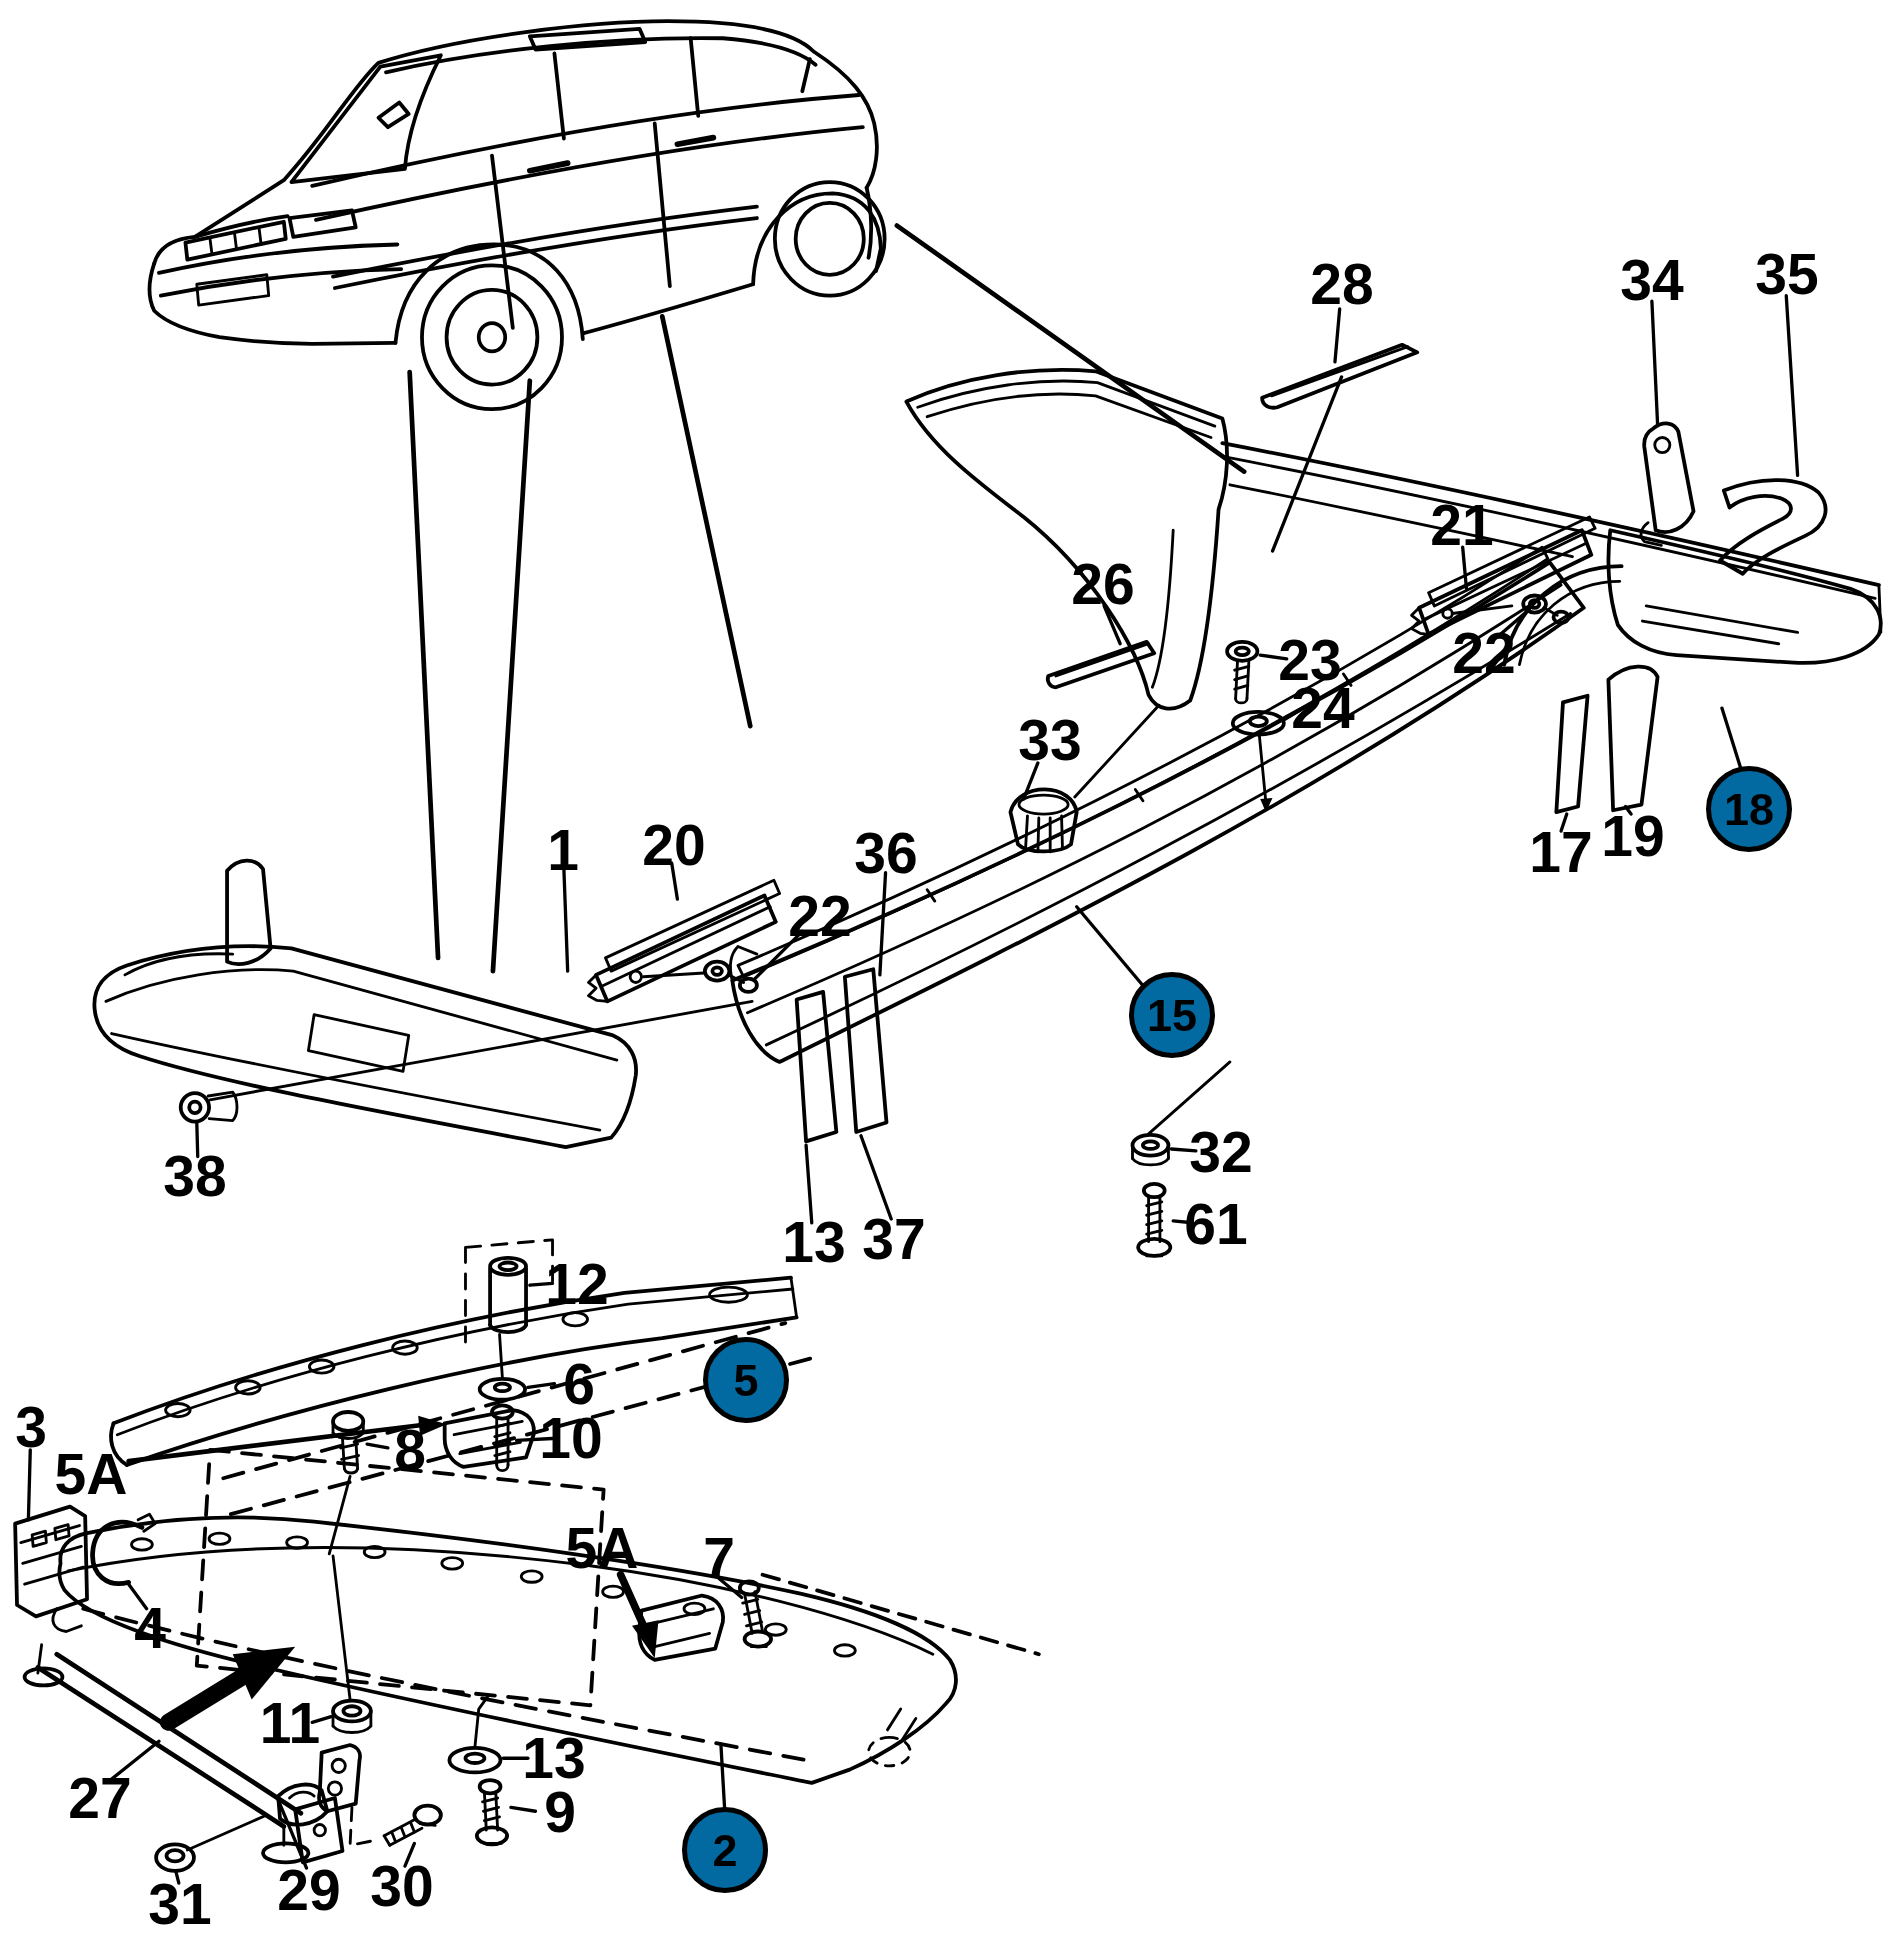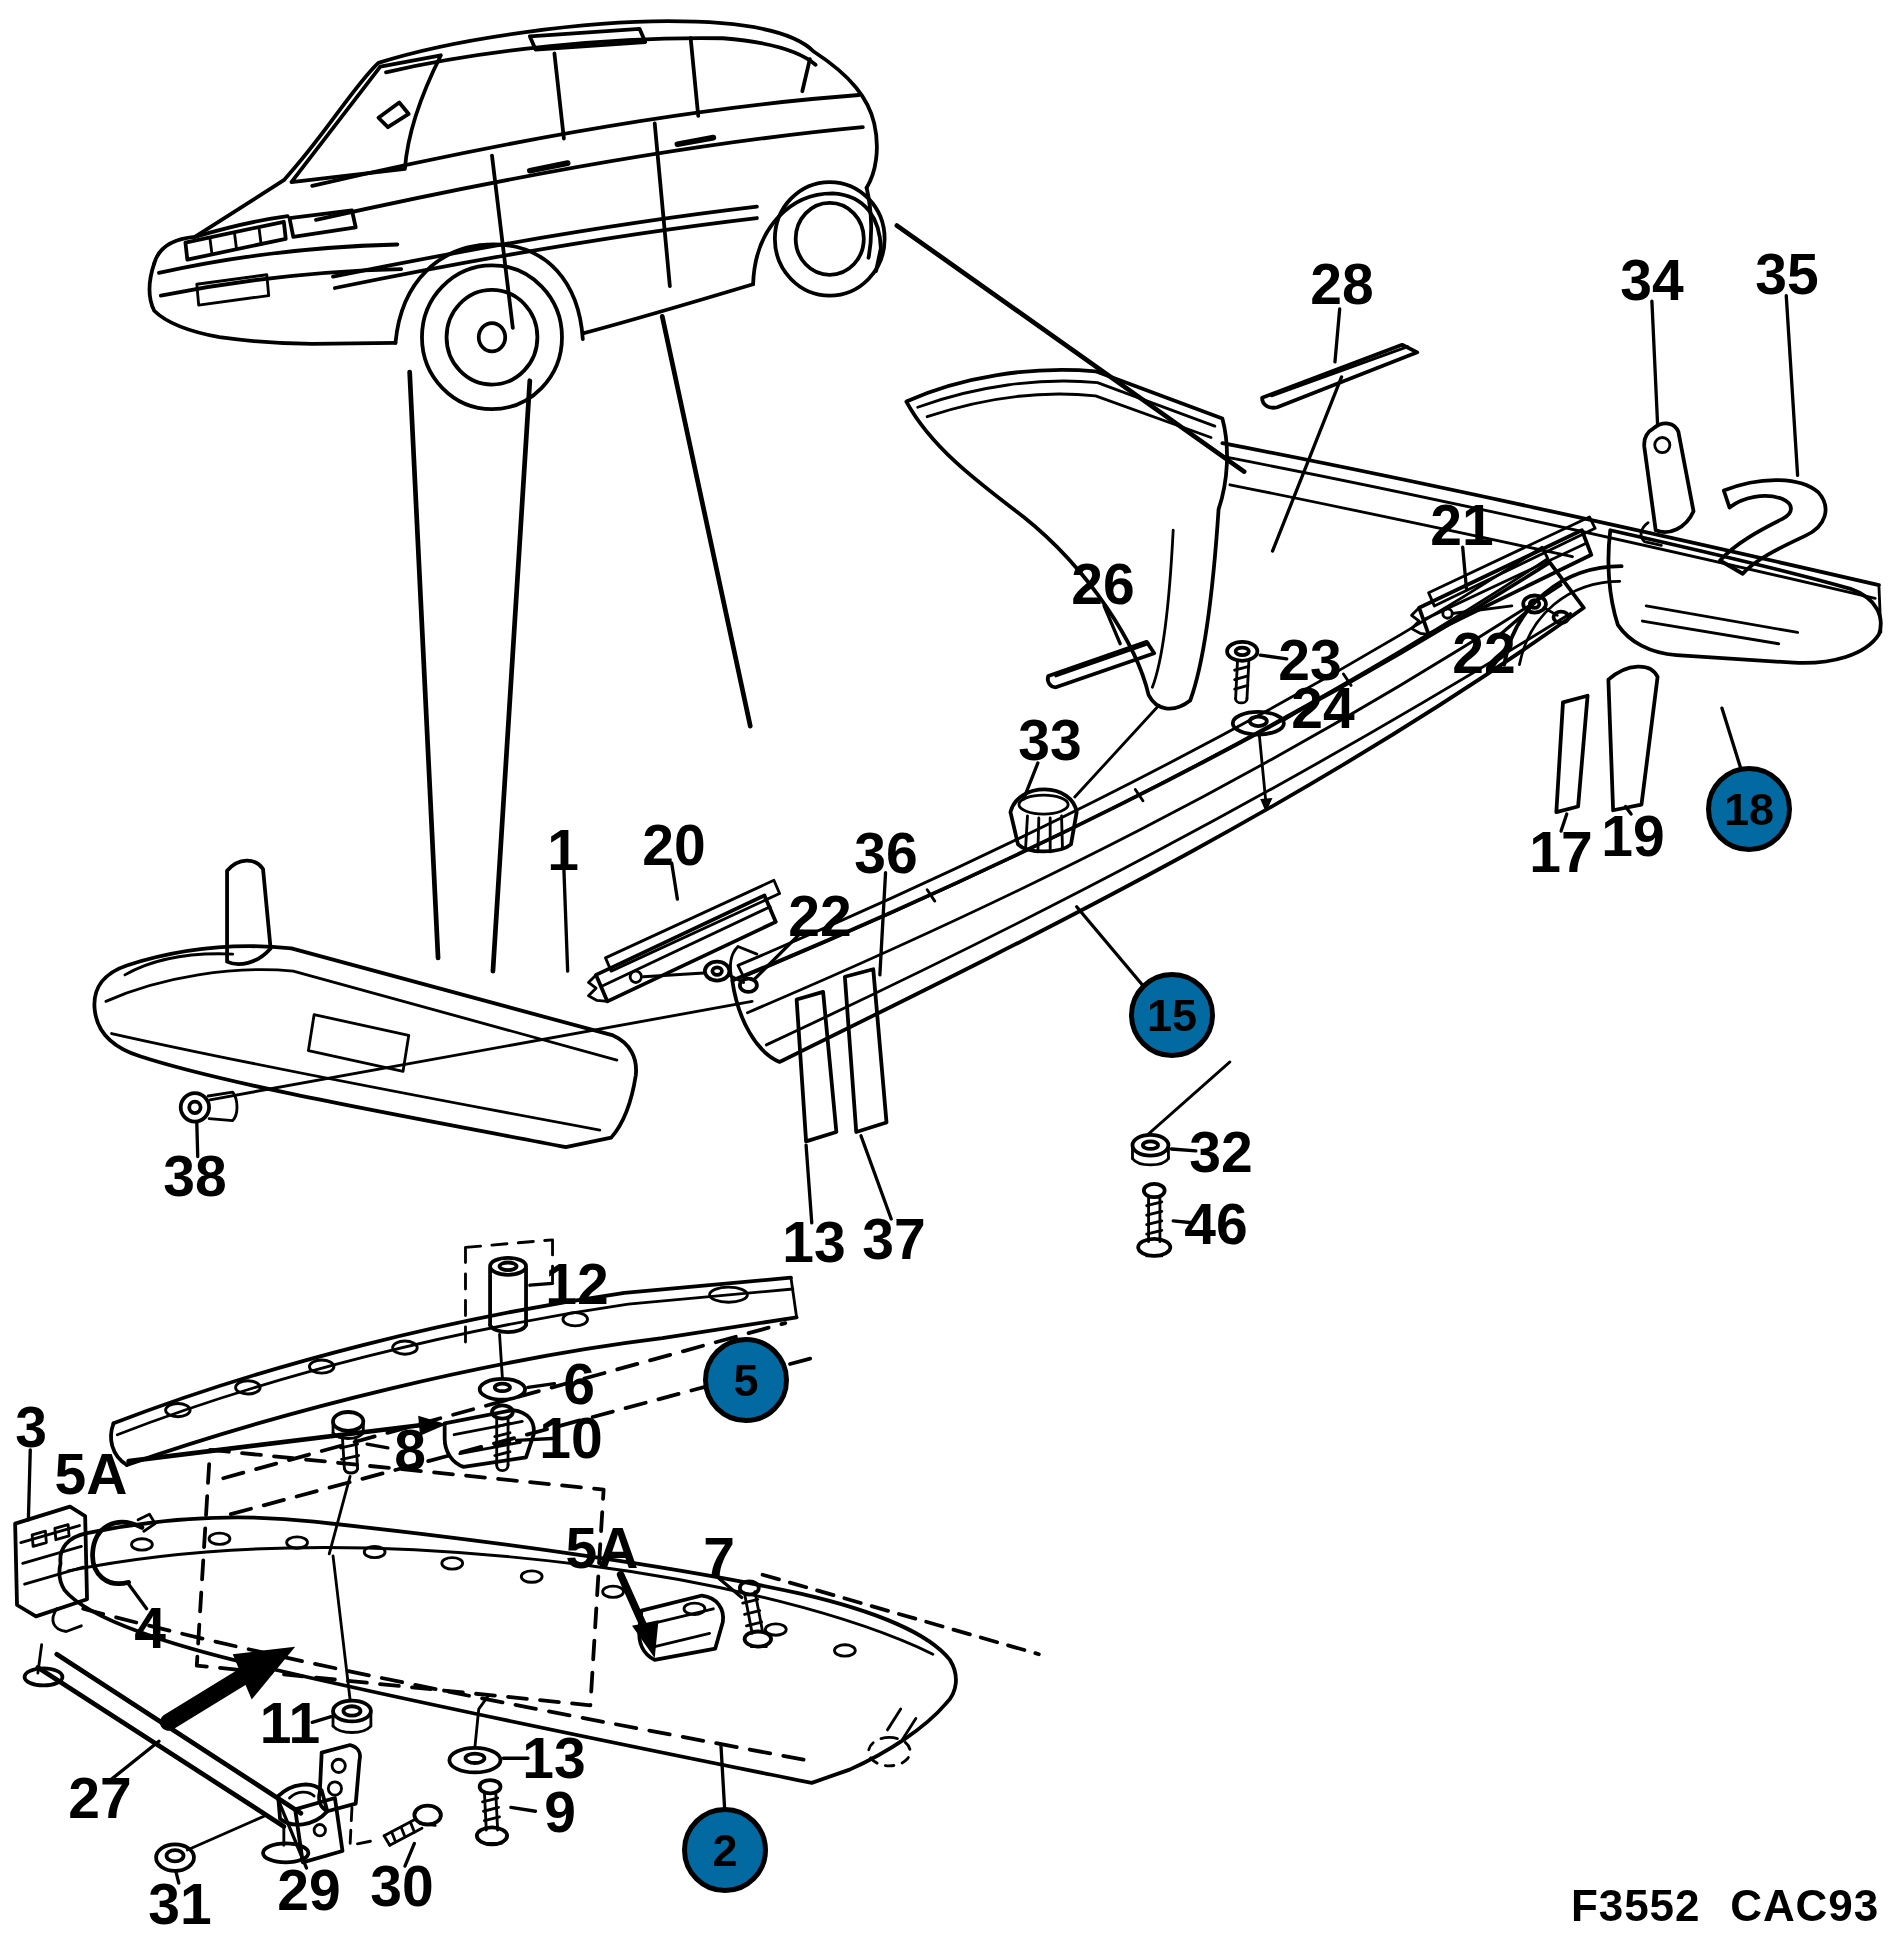--- a/index.html
+++ b/index.html
@@ -397,21 +397,21 @@
 <div class="co" style="left:1787px;top:274px">35</div>
 <div class="co" style="left:1462px;top:525px">21</div>
 <div class="co" style="left:1484px;top:653px">22</div>
 <div class="co" style="left:1103px;top:584px">26</div>
 <div class="co" style="left:1310px;top:660px">23</div>
 <div class="co" style="left:1323px;top:708px">24</div>
 <div class="co" style="left:1050px;top:740px">33</div>
 <div class="co" style="left:1561px;top:852px">17</div>
 <div class="co" style="left:1633px;top:836px">19</div>
 <div class="co" style="left:1221px;top:1152px">32</div>
-<div class="co" style="left:1216px;top:1224px">46</div>
+<div class="co" style="left:1216px;top:1224px">61</div>
 <div class="co" style="left:577px;top:1284px">12</div>
 <div class="co" style="left:579px;top:1384px">6</div>
 <div class="co" style="left:571px;top:1438px">10</div>
 <div class="co" style="left:410px;top:1450px">8</div>
 <div class="co" style="left:31px;top:1427px">3</div>
 <div class="co" style="left:91px;top:1474px">5A</div>
 <div class="co" style="left:150px;top:1628px">4</div>
 <div class="co" style="left:602px;top:1548px">5A</div>
 <div class="co" style="left:719px;top:1558px">7</div>
 <div class="co" style="left:290px;top:1723px">11</div>
@@ -420,19 +420,15 @@
 <div class="co" style="left:100px;top:1798px">27</div>
 <div class="co" style="left:309px;top:1890px">29</div>
 <div class="co" style="left:402px;top:1886px">30</div>
 <div class="co" style="left:180px;top:1904px">31</div>
 
 <div class="co circled" style="left:746px;top:1380px">5</div>
 <div class="co circled" style="left:1172px;top:1015px">15</div>
 <div class="co circled" style="left:1749px;top:809px">18</div>
 <div class="co circled" style="left:725px;top:1850px">2</div>
 
-<div class="figcode">
-  <span>F3552</span>
-  <span>CAC93</span>
+
 </div>
 
-</div>
-
 
 </body></html>

